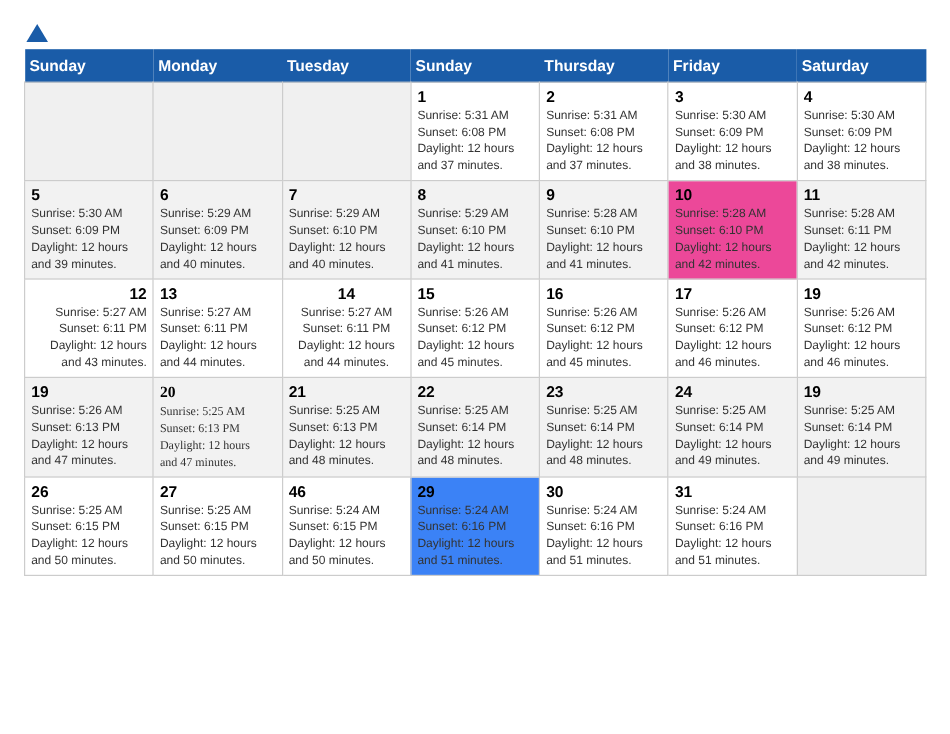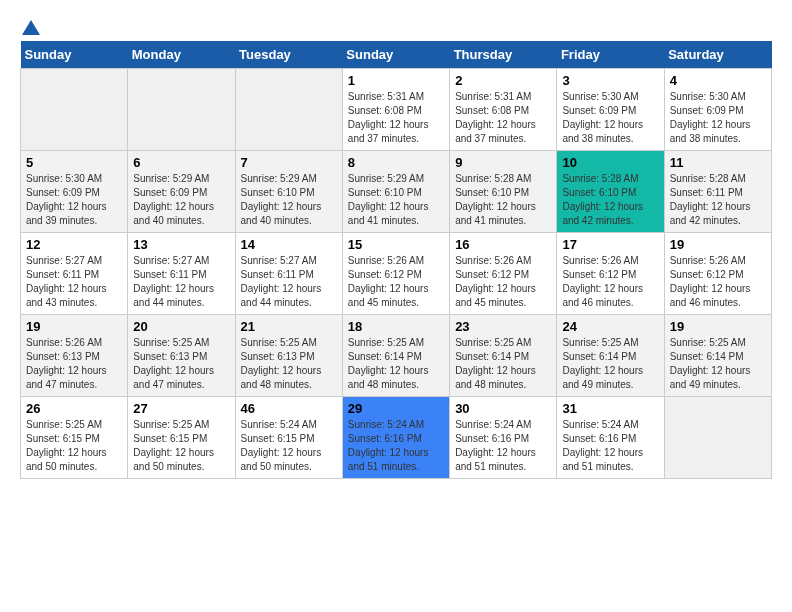--- a/index.html
+++ b/index.html
@@ -167,51 +167,51 @@
 Daylight: 12 hours
 and 41 minutes.</div>
         </td>
         <td style="background: rgb(242, 242, 242);">
           <span class="day-number">9</span>
           <div class="day-info" style="white-space: pre-line;">Sunrise: 5:28 AM
 Sunset: 6:10 PM
 Daylight: 12 hours
 and 41 minutes.</div>
         </td>
-        <td style="background: #14b8a6;">
+        <td style="background: #ec4899;">
           <span class="day-number">10</span>
           <div class="day-info" style="white-space: pre-line;">Sunrise: 5:28 AM
 Sunset: 6:10 PM
 Daylight: 12 hours
 and 42 minutes.</div>
         </td>
         <td style="background: rgb(242, 242, 242);">
           <span class="day-number">11</span>
           <div class="day-info" style="white-space: pre-line;">Sunrise: 5:28 AM
 Sunset: 6:11 PM
 Daylight: 12 hours
 and 42 minutes.</div>
         </td>
       </tr>
       <tr>
-        <td style="background: rgb(255, 255, 255);">
+        <td style="background: rgb(255, 255, 255); text-align: right;">
           <span class="day-number">12</span>
           <div class="day-info" style="white-space: pre-line;">Sunrise: 5:27 AM
 Sunset: 6:11 PM
 Daylight: 12 hours
 and 43 minutes.</div>
         </td>
         <td style="background: rgb(255, 255, 255);">
           <span class="day-number">13</span>
           <div class="day-info" style="white-space: pre-line;">Sunrise: 5:27 AM
 Sunset: 6:11 PM
 Daylight: 12 hours
 and 44 minutes.</div>
         </td>
-        <td style="background: rgb(255, 255, 255);">
+        <td style="background: rgb(255, 255, 255); text-align: center;">
           <span class="day-number">14</span>
           <div class="day-info" style="white-space: pre-line;">Sunrise: 5:27 AM
 Sunset: 6:11 PM
 Daylight: 12 hours
 and 44 minutes.</div>
         </td>
         <td style="background: rgb(255, 255, 255);">
           <span class="day-number">15</span>
           <div class="day-info" style="white-space: pre-line;">Sunrise: 5:26 AM
 Sunset: 6:12 PM
@@ -241,36 +241,36 @@
         </td>
       </tr>
       <tr>
         <td style="background: rgb(242, 242, 242);">
           <span class="day-number">19</span>
           <div class="day-info" style="white-space: pre-line;">Sunrise: 5:26 AM
 Sunset: 6:13 PM
 Daylight: 12 hours
 and 47 minutes.</div>
         </td>
-        <td style="background: rgb(242, 242, 242);">
+        <td style="background: rgb(242, 242, 242); font-family: Liberation Serif, serif;">
           <span class="day-number">20</span>
           <div class="day-info" style="white-space: pre-line;">Sunrise: 5:25 AM
 Sunset: 6:13 PM
 Daylight: 12 hours
 and 47 minutes.</div>
         </td>
         <td style="background: rgb(242, 242, 242);">
           <span class="day-number">21</span>
           <div class="day-info" style="white-space: pre-line;">Sunrise: 5:25 AM
 Sunset: 6:13 PM
 Daylight: 12 hours
 and 48 minutes.</div>
         </td>
         <td style="background: rgb(242, 242, 242);">
-          <span class="day-number">18</span>
+          <span class="day-number">22</span>
           <div class="day-info" style="white-space: pre-line;">Sunrise: 5:25 AM
 Sunset: 6:14 PM
 Daylight: 12 hours
 and 48 minutes.</div>
         </td>
         <td style="background: rgb(242, 242, 242); margin-left: 48px;">
           <span class="day-number">23</span>
           <div class="day-info" style="white-space: pre-line;">Sunrise: 5:25 AM
 Sunset: 6:14 PM
 Daylight: 12 hours

